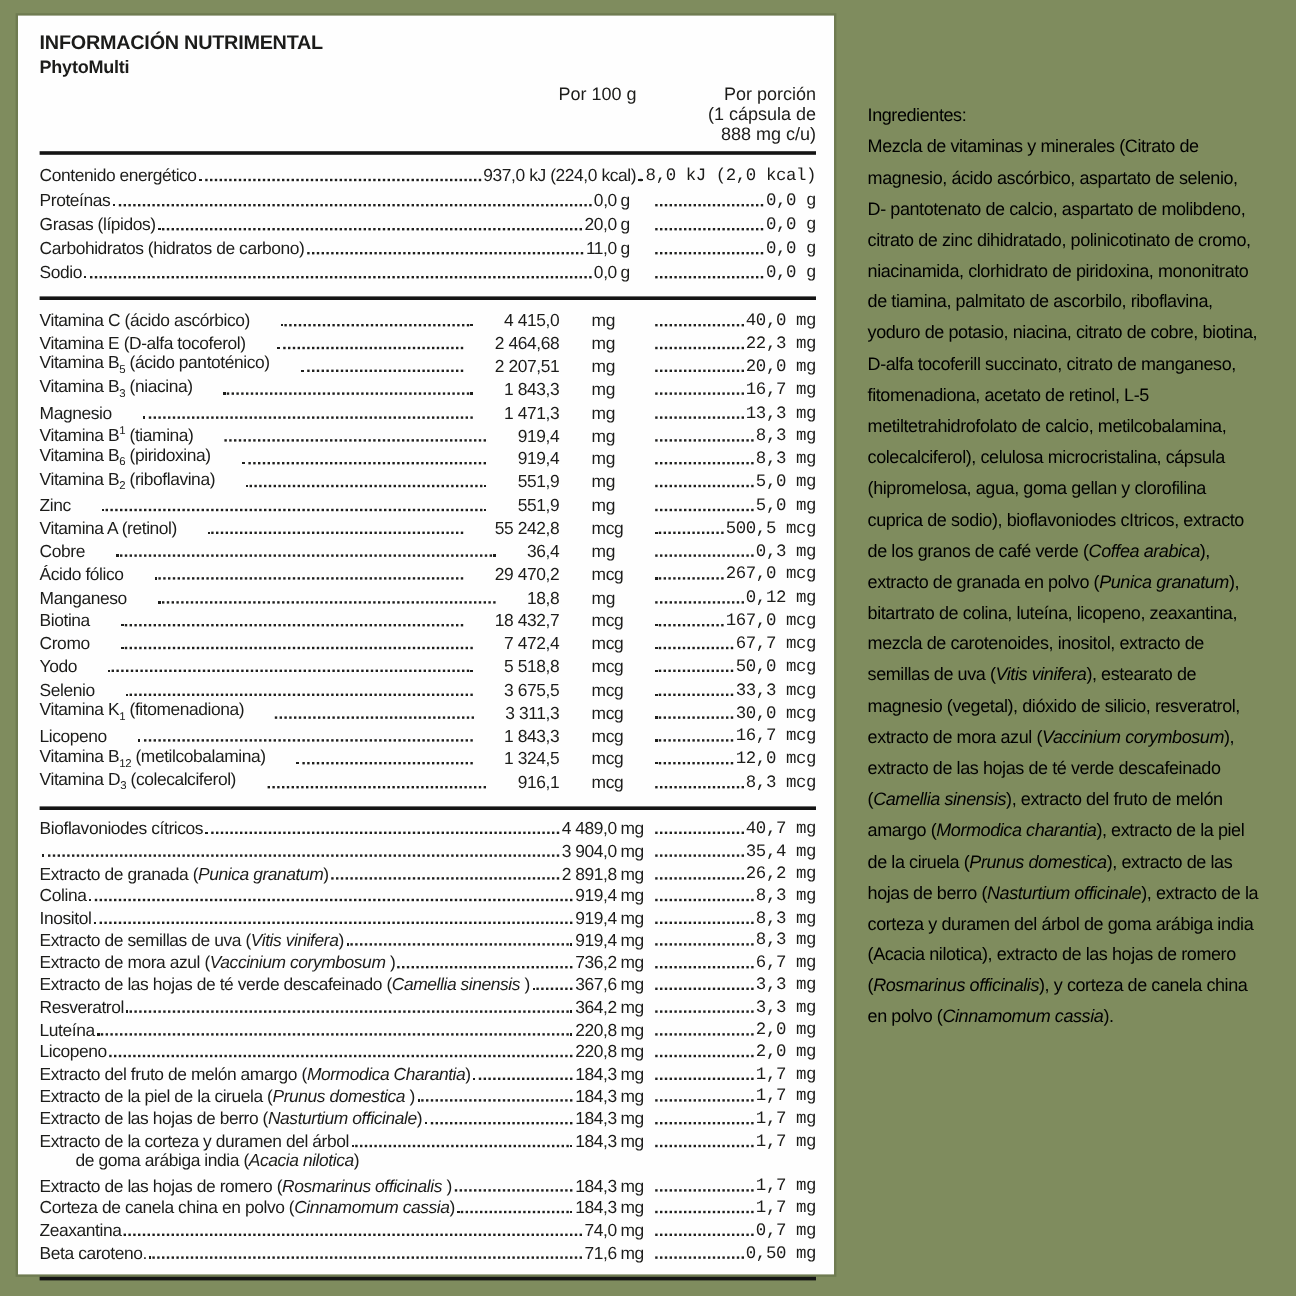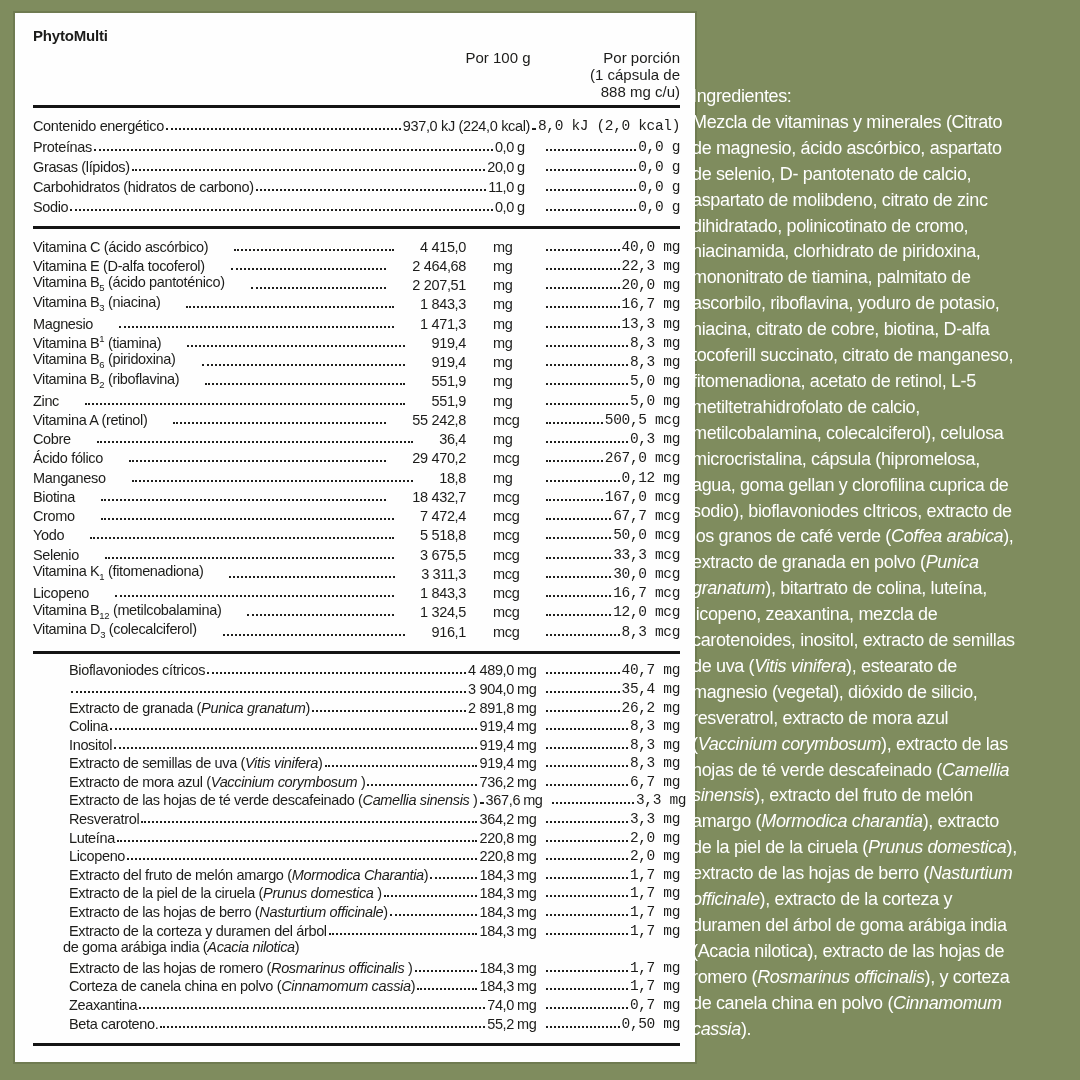--- a/index.html
+++ b/index.html
@@ -21,43 +21,44 @@
   .headers{display:flex;align-items:flex-start;margin-top:4px;font-size:15px;line-height:17px;}
   .hsp{flex:1;}
   .h1{width:120px;text-align:center;}
   .hgap{width:18px;}
   .h2{width:104px;text-align:right;}
   .rule{height:3px;background:#141414;margin-top:5px;}
   .section{padding:6px 0 6px;}
   .row{display:flex;align-items:flex-end;white-space:nowrap;font-size:14.5px;letter-spacing:-.35px;}
   .s1 .row{height:20.3px;}
   .s2 .row{height:19.25px;gap:24px;}
-  .s3 .row{height:18.6px;margin-left:36px;}
+  .s3 .row{height:18.6px;}
   .lbl{flex:0 0 auto;}
   .dots{flex:1 1 0;min-width:4px;height:0;border-bottom:2px dotted #1f1f1d;margin:0 2px 4px 2px;}
   .num{flex:0 0 auto;text-align:right;}
   .unit{flex:0 0 30px;padding-left:3px;box-sizing:border-box;}
   .unit.empty{flex:0 0 0px;padding:0;}
   .right{flex:0 0 136px;display:flex;align-items:flex-end;}
   .pv{flex:0 0 auto;text-align:right;font-family:Liberation Mono, monospace;}
   .cont{font-size:14.5px;letter-spacing:-.35px;padding-left:30px;height:18.6px;display:flex;align-items:flex-start;}
   sub{font-size:9.5px;}
   sup{font-size:9.5px;}
   
   .ingredients{
-    position:absolute;left:692px;top:84px;width:327px;
-    color:#ffffff;font-size:18px;letter-spacing:-.35px;line-height:25.9px;
+    position:absolute;left:723px;top:84px;width:327px;
+    color:#000000;font-size:15px;letter-spacing:-.35px;line-height:25.9px;
   }
   .ing-heading{font-weight:normal;}
   .ing-body{font-weight:normal;}
 </style>
 </head>
 <body>
 
 <div class="panel">
+  <div class="panel-title">INFORMACIÓN NUTRIMENTAL</div>
   <div class="panel-subtitle">PhytoMulti</div>
   <div class="headers">
     <div class="hsp"></div>
     <div class="h1">Por 100 g</div>
     <div class="hgap"></div>
     <div class="h2">Por porción<br>(1 cápsula de<br>888 mg c/u)</div>
   </div>
   <div class="rule"></div>
   <div id="sections">
       <div class="section s1">
@@ -503,21 +504,21 @@
           <span class="num">74,0</span>
           <span class="unit">mg</span>
           <span class="right">
             <span class="dots"></span>
             <span class="pv">0,7 mg</span>
           </span>
         </div>
         <div class="row">
           <span class="lbl">Beta caroteno.</span>
           <span class="dots"></span>
-          <span class="num">55,2</span>
+          <span class="num">71,6</span>
           <span class="unit">mg</span>
           <span class="right">
             <span class="dots"></span>
             <span class="pv">0,50 mg</span>
           </span>
         </div>
       </div>
       <div class="rule"></div>
     </div>
 </div>

